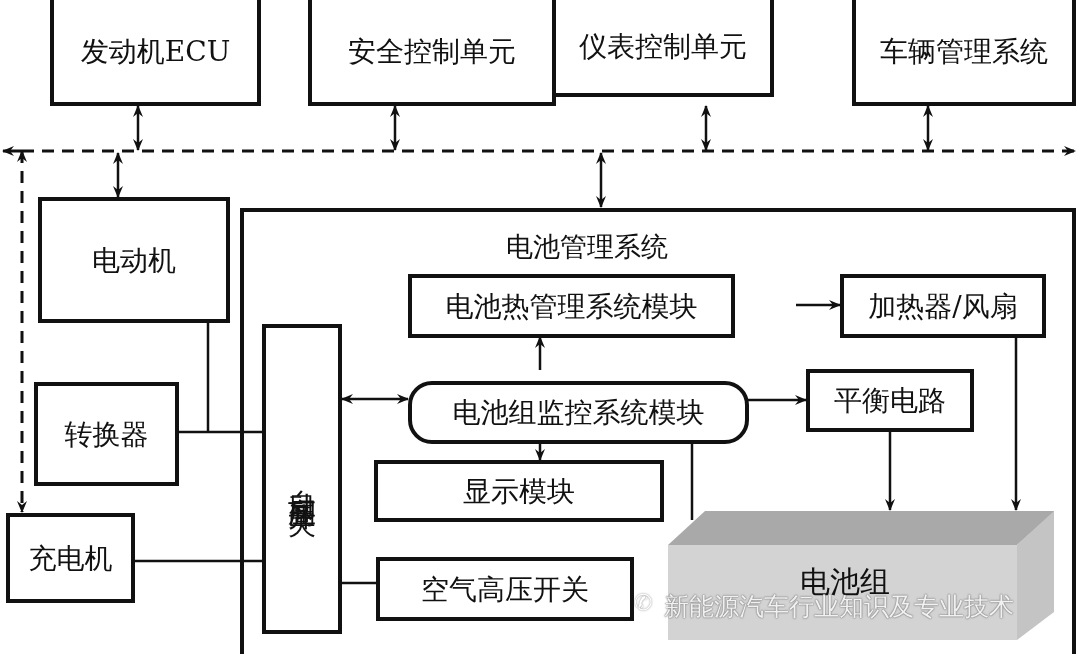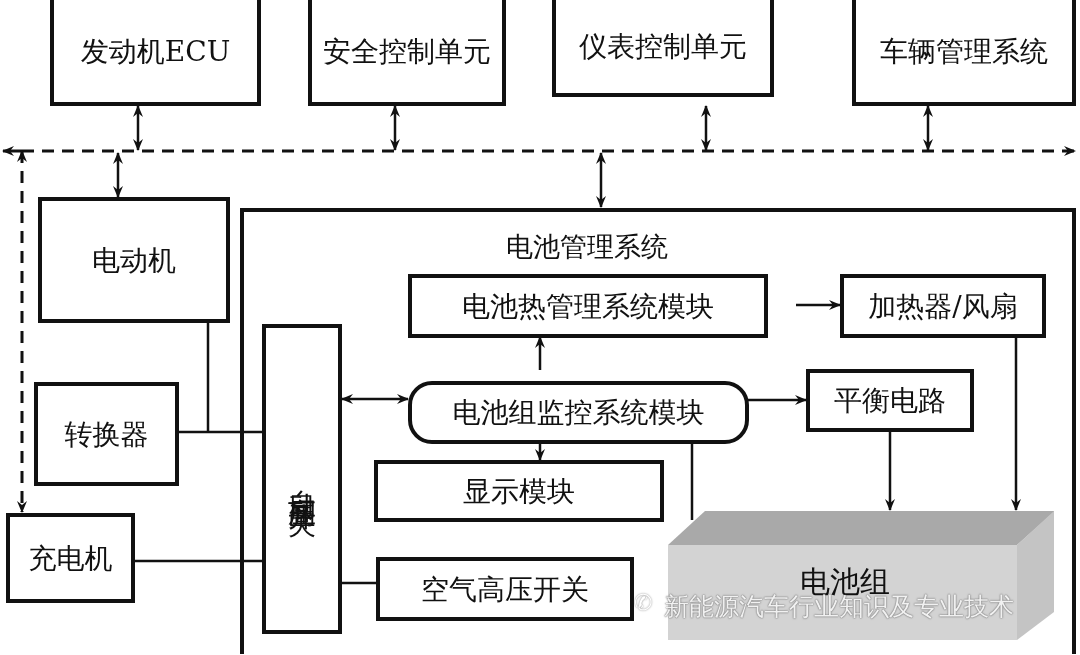--- a/index.html
+++ b/index.html
@@ -64,21 +64,21 @@
   <line x1="1016" y1="337" x2="1016" y2="510" stroke="#111" stroke-width="2.5" marker-end="url(#ah)"></line>
 
   <polygon points="668,545 705,511 1054,511 1054,512 1017,545" fill="#a9a9a9"></polygon>
   <polygon points="1017,545 1054,511 1054,612 1017,640" fill="#c4c4c4"></polygon>
   <rect x="668" y="545" width="349" height="95" fill="#d3d3d3"></rect>
 </svg>
 
 <div class="box" style="left:50px;top:0px;width:211px;height:106px;border-top:none;">
   <span>发动机ECU</span>
 </div>
-<div class="box" style="left:308px;top:0px;width:198px;height:106px;border-top:none;">
+<div class="box" style="left:308px;top:0px;width:248px;height:106px;border-top:none;">
   <span>安全控制单元</span>
 </div>
 <div class="box" style="left:552px;top:0px;width:222px;height:97px;border-top:none;">
   <span>仪表控制单元</span>
 </div>
 <div class="box" style="left:852px;top:0px;width:224px;height:106px;border-top:none;">
   <span>车辆管理系统</span>
 </div>
 
 <div class="box" style="left:38px;top:197px;width:192px;height:126px;flex-direction:row;">
@@ -91,21 +91,21 @@
   <span>充电机</span>
 </div>
 
 <div style="position:absolute;left:240px;top:208px;width:836px;height:446px;border:4px solid #111;border-bottom:none;box-sizing:border-box;"></div>
 <div class="label" style="left:506px;top:229px;">电池管理系统</div>
 
 <div class="box" style="left:262px;top:324px;width:80px;height:310px;">
   <span class="vtext">自动高压开关</span>
 </div>
 
-<div class="box" style="left:408px;top:274px;width:360px;height:64px;">
+<div class="box" style="left:408px;top:274px;width:327px;height:64px;">
   <span>电池热管理系统模块</span>
 </div>
 <div class="box" style="left:840px;top:274px;width:206px;height:64px;">
   <span>加热器/风扇</span>
 </div>
 <div class="box" style="left:408px;top:381px;width:341px;height:63px;border-radius:24px;">
   <span>电池组监控系统模块</span>
 </div>
 <div class="box" style="left:806px;top:369px;width:168px;height:63px;">
   <span>平衡电路</span>

